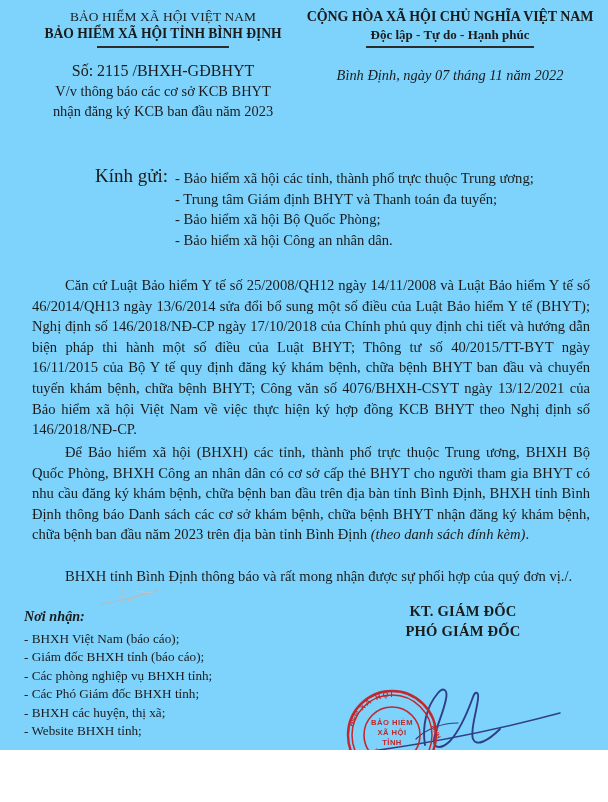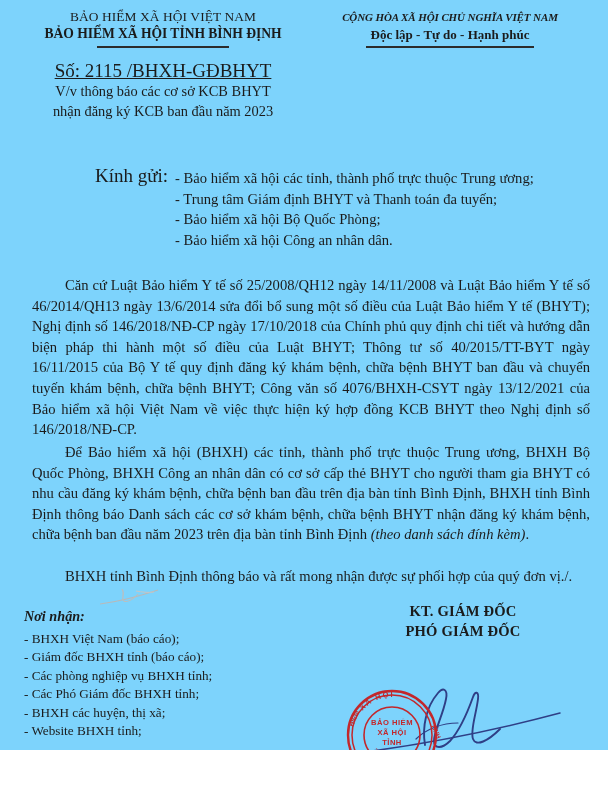--- a/index.html
+++ b/index.html
@@ -49,47 +49,45 @@
     white-space: nowrap;
   }
   .org-main {
     font-size: 13.6px;
     font-weight: bold;
     line-height: 18px;
     letter-spacing: -0.05px;
     white-space: nowrap;
   }
   .nation-top {
-    font-size: 11px;
+    font-size: 14px;
     font-weight: bold;
     line-height: 18px;
     letter-spacing: -0.1px;
     white-space: nowrap;
-    font-style: italic;
   }
   .nation-motto {
     font-size: 13px;
     font-weight: bold;
     line-height: 17px;
     white-space: nowrap;
   }
   .rule {
     height: 1.6px;
     background: #2c2c2c;
     margin: 3px auto 0 auto;
   }
   .rule-left { width: 132px; }
   .rule-right { width: 168px; }
 
   .numline {
     margin-top: 13px;
-    font-size: 19px;
+    font-size: 16px;
     line-height: 20px;
     white-space: nowrap;
-    text-decoration: underline;
   }
   .subject {
     font-size: 14.4px;
     line-height: 20px;
   }
   .subject div { white-space: nowrap; }
   .dateline {
     margin-top: 17px;
     font-size: 14.4px;
     font-style: italic;
@@ -215,20 +213,21 @@
         <div>V/v thông báo các cơ sở KCB BHYT</div>
         <div>nhận đăng ký KCB ban đầu năm 2023</div>
       </div>
     </div>
 
     <div class="hdr-right">
       <div class="nation-top">CỘNG HÒA XÃ HỘI CHỦ NGHĨA VIỆT NAM</div>
       <div class="nation-motto">Độc lập - Tự do - Hạnh phúc</div>
       <div class="rule rule-right"></div>
 
+      <div class="dateline">Bình Định, ngày  07  tháng 11 năm 2022</div>
     </div>
   </div>
 
   <div class="kinhgui">Kính gửi:</div>
 
   <div class="recipients">
     <div>- Bảo hiểm xã hội các tỉnh, thành phố trực thuộc Trung ương;</div>
     <div>- Trung tâm Giám định BHYT và Thanh toán đa tuyến;</div>
     <div>- Bảo hiểm xã hội Bộ Quốc Phòng;</div>
     <div>- Bảo hiểm xã hội Công an nhân dân.</div>

